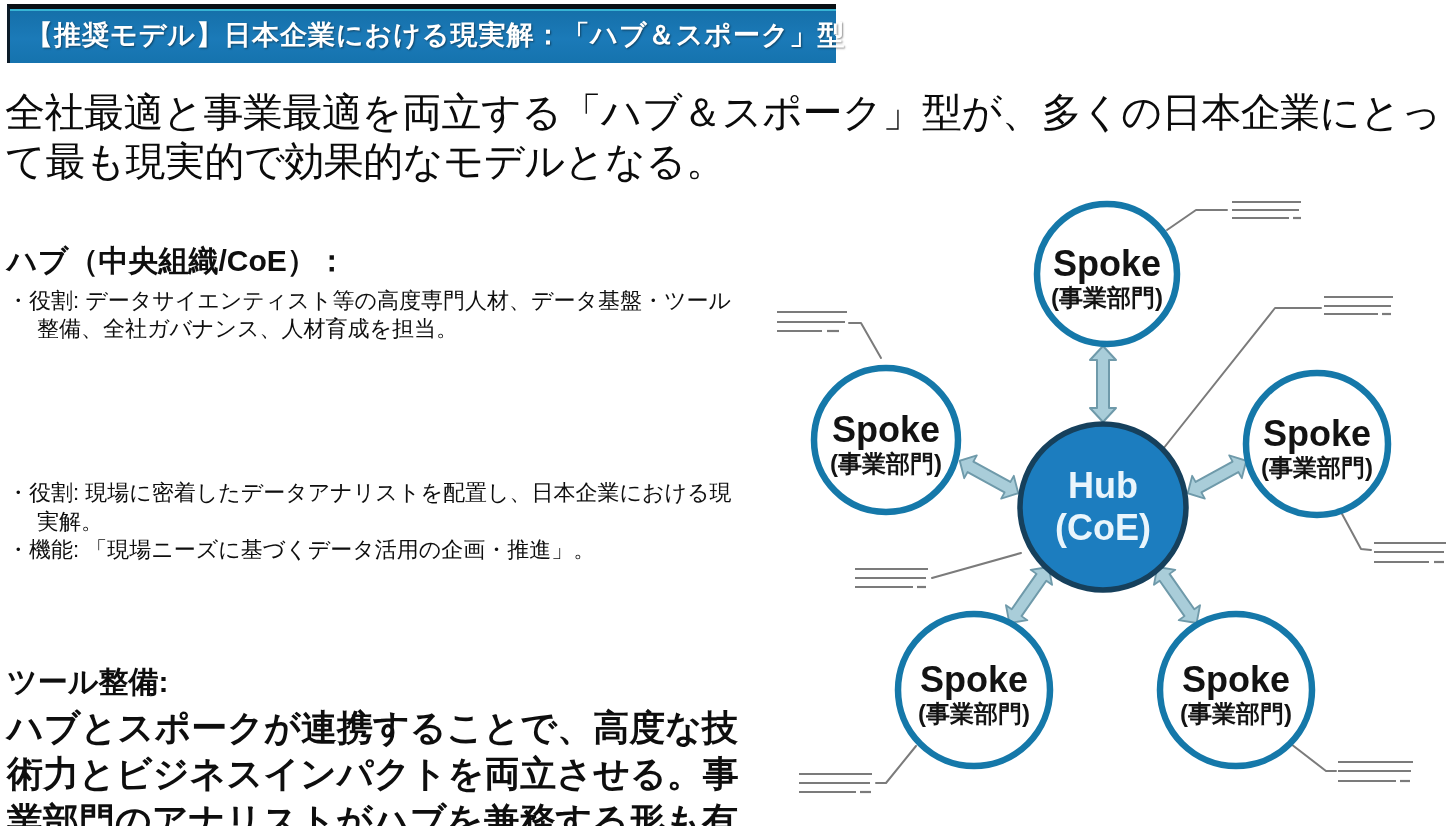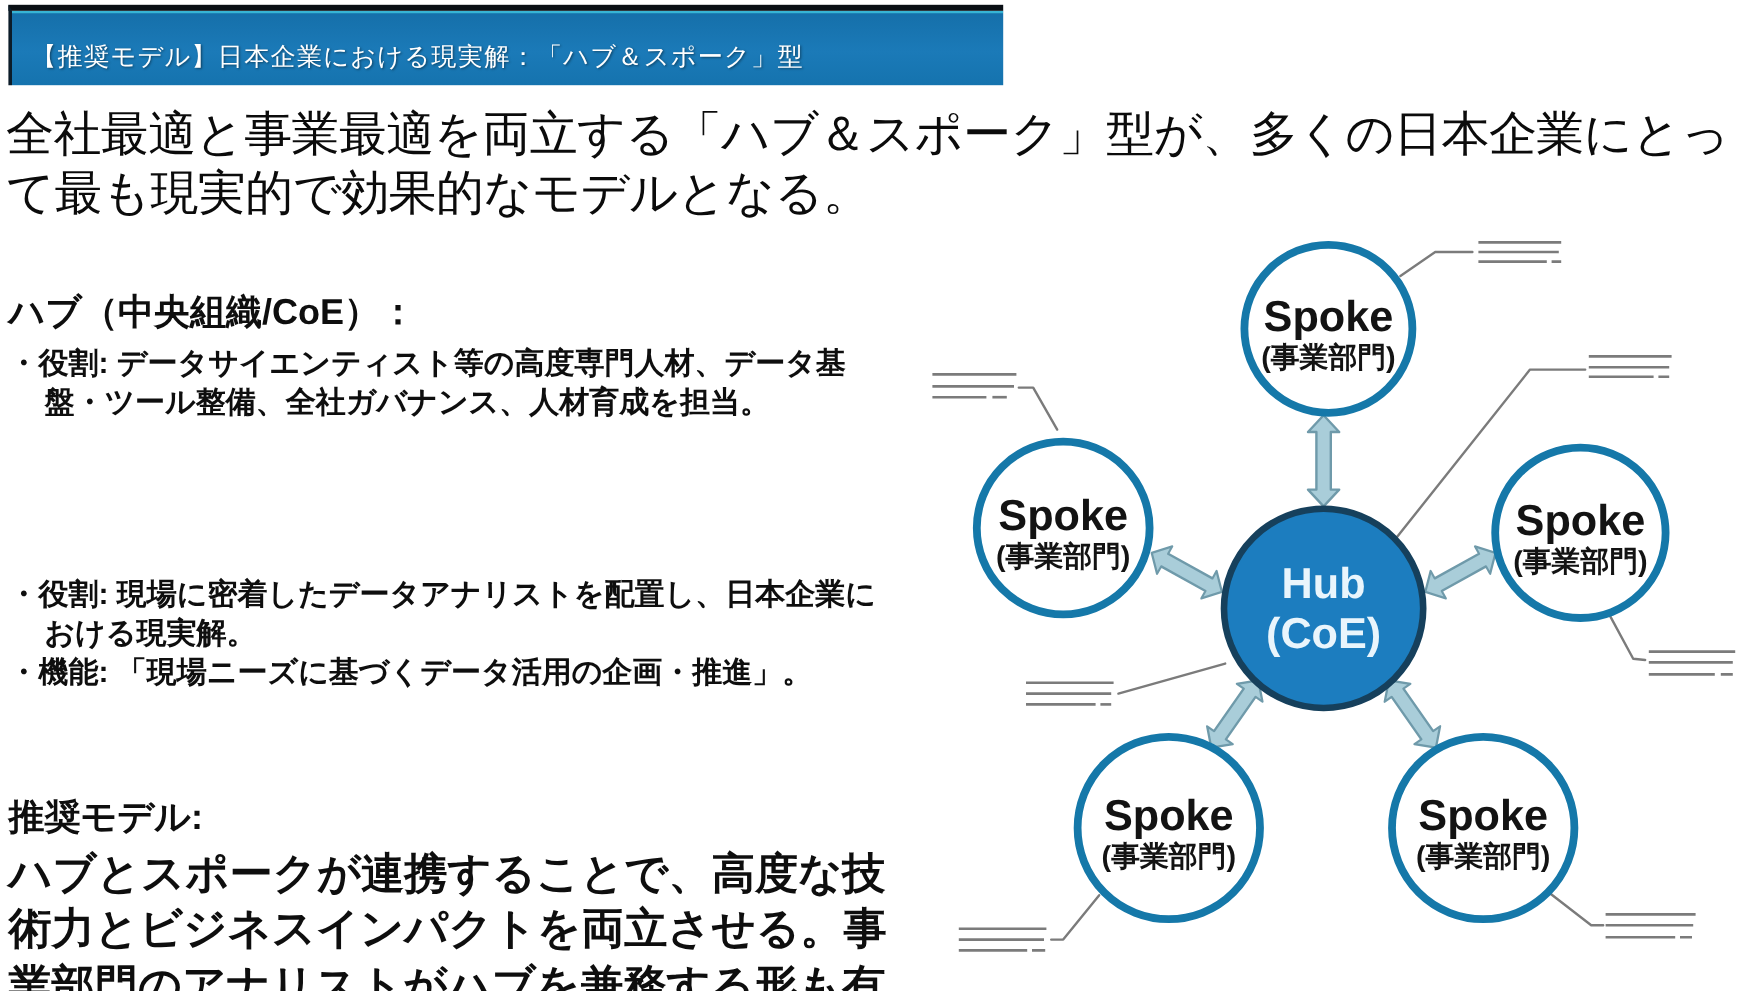--- a/index.html
+++ b/index.html
@@ -7,35 +7,35 @@
     width:1448px;height:826px;position:relative;overflow:hidden;
     font-family:"Liberation Sans","DejaVu Sans",sans-serif;
     color:#0e0e0e;
   }
   .badge{
     position:absolute;left:7px;top:4px;width:796px;
     background:linear-gradient(180deg,#156fa9 0%,#1b7ab8 55%,#1573ae 100%);
     border-top:5px solid #0a0f14;
     border-left:3px solid #0c1c29;
     box-shadow:inset 0 2px 0 #37b4d4;
-    color:#ffffff;font-weight:normal;font-size:21px;letter-spacing:1px;
-    padding:24px 14px 10px 16px;
+    color:#ffffff;font-weight:bold;font-size:27px;letter-spacing:1px;
+    padding:8px 14px 10px 16px;
     text-shadow:1px 1px 2px rgba(0,0,0,.45);
     white-space:nowrap;
   }
   .headline{
     position:absolute;left:5px;top:88px;width:1442px;
     font-size:40px;line-height:1.22;font-weight:400;color:#0b0b0b;
     letter-spacing:-0.5px;
   }
   .col{position:absolute;left:7px;width:742px;}
   .sec-title{font-size:30px;font-weight:700;line-height:1.25;}
   .bullets{margin-top:7px;}
   .bullet{
-    font-size:25px;font-weight:bold;line-height:1.3;
+    font-size:22px;font-weight:normal;line-height:1.3;
     padding-left:30px;text-indent:-30px;
   }
   .sec-body{
     margin-top:4px;font-size:36px;font-weight:bold;line-height:1.3;
   }
   .diagram{position:absolute;left:760px;top:190px;width:688px;height:636px;}
   .spoke-label{font-size:36px;font-weight:bold;fill:#131313;}
   .spoke-sub{font-size:24px;font-weight:bold;fill:#131313;}
   .hub-label{font-size:36px;font-weight:bold;fill:#e9f5fc;}
   .leader{fill:none;stroke:#7b7b7b;stroke-width:2;stroke-linejoin:round;stroke-linecap:round;}
@@ -58,21 +58,21 @@
 </div>
 
 <div class="col" style="top:472px">
   <div class="bullets">
     <div class="bullet">・役割: 現場に密着したデータアナリストを配置し、日本企業における現実解。</div>
     <div class="bullet">・機能: 「現場ニーズに基づくデータ活用の企画・推進」。</div>
   </div>
 </div>
 
 <div class="col" style="top:663px">
-  <div class="sec-title">推奨モデル:</div>
+  <div class="sec-title">ツール整備:</div>
   <div class="sec-body">ハブとスポークが連携することで、高度な技術力とビジネスインパクトを両立させる。事業部門のアナリストがハブを兼務する形も有効。</div>
 </div>
 
 <svg class="diagram" viewBox="760 190 688 636">
   <defs>
     <path id="dblArrow" d="M -38 0 L -24 -13 L -24 -6 L 24 -6 L 24 -13 L 38 0 L 24 13 L 24 6 L -24 6 L -24 13 Z" fill="#a9cdd9" stroke="#6f9aaa" stroke-width="2" stroke-linejoin="round"></path>
   </defs>
 
   <g>
     <polyline class="leader" points="1167,230 1196,210 1227,210"></polyline>

